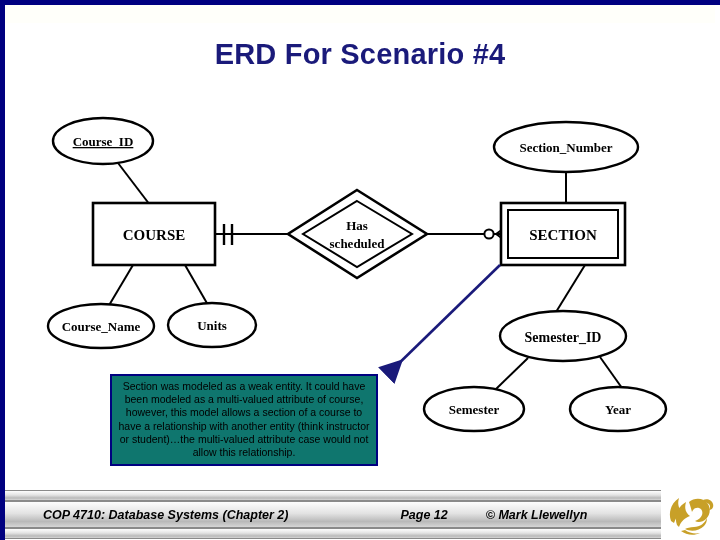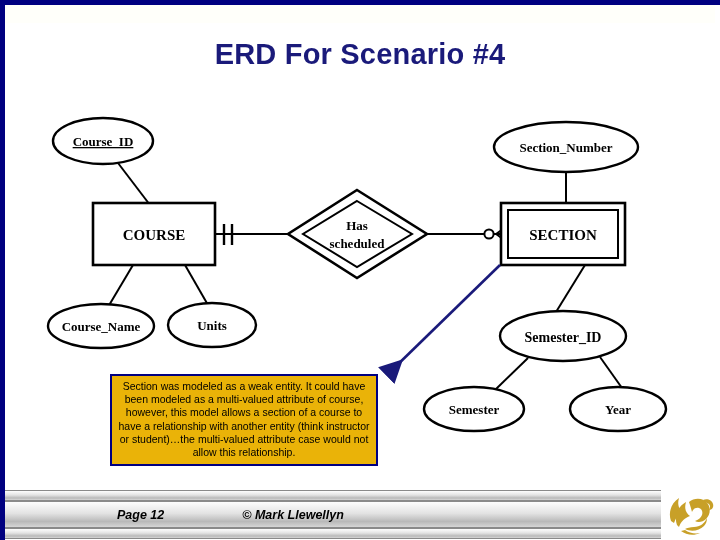--- a/index.html
+++ b/index.html
@@ -55,21 +55,21 @@
     font-weight: bold;
     fill: #000000;
   }
   
   #callout {
     position: absolute;
     left: 110px; top: 374px;
     width: 268px;
     box-sizing: border-box;
     border: 2px solid #000080;
-    background: #eab308;
+    background: #0f766e;
     padding: 4px 5px 5px 5px;
     text-align: center;
     font-size: 10.5px;
     line-height: 13.2px;
     color: #000000;
   }
   
   #footer {
     position: absolute;
     left: 5px; bottom: 0;
@@ -94,21 +94,21 @@
     width: 710px; height: 27px;
     display: flex;
     align-items: center;
     font-size: 12.5px;
     font-weight: bold;
     font-style: italic;
     color: #000000;
   }
   .f-course { margin-left: 38px; }
   .f-page  { margin-left: 112px; }
-  .f-copy  { margin-left: 78px; }
+  .f-copy  { margin-left: 38px; }
   
   #logo {
     position: absolute;
     right: 5px; bottom: 0px;
     width: 60px; height: 52px;
     background: #ffffff;
     display: flex;
     align-items: center;
     justify-content: center;
   }
@@ -229,20 +229,21 @@
   <div id="callout">
     <span>Section was modeled as a weak entity.  It could have been modeled as a multi-valued attribute of course, however, this model allows a section of a course to have a relationship with another entity (think instructor or student)…the multi-valued attribute case would not allow this relationship.</span>
   </div>
 
   <div id="footer">
     <div class="band band-top"></div>
     <div class="band band-main"></div>
     <div class="band band-bottom"></div>
 
     <div class="footer-row">
+      <span class="f-course">COP 4710: Database Systems  (Chapter 2)</span>
       <span class="f-page">Page 12</span>
       <span class="f-copy">© Mark Llewellyn</span>
     </div>
   </div>
 
   <div id="logo">
     <svg width="52" height="46" viewBox="0 0 52 46" xmlns="http://www.w3.org/2000/svg">
       <g fill="#C8A028">
 
         <path d="M6,30 C3,22 6,12 14,7 C12,14 14,18 18,21 C14,23 11,26 9,32 Z"></path>

